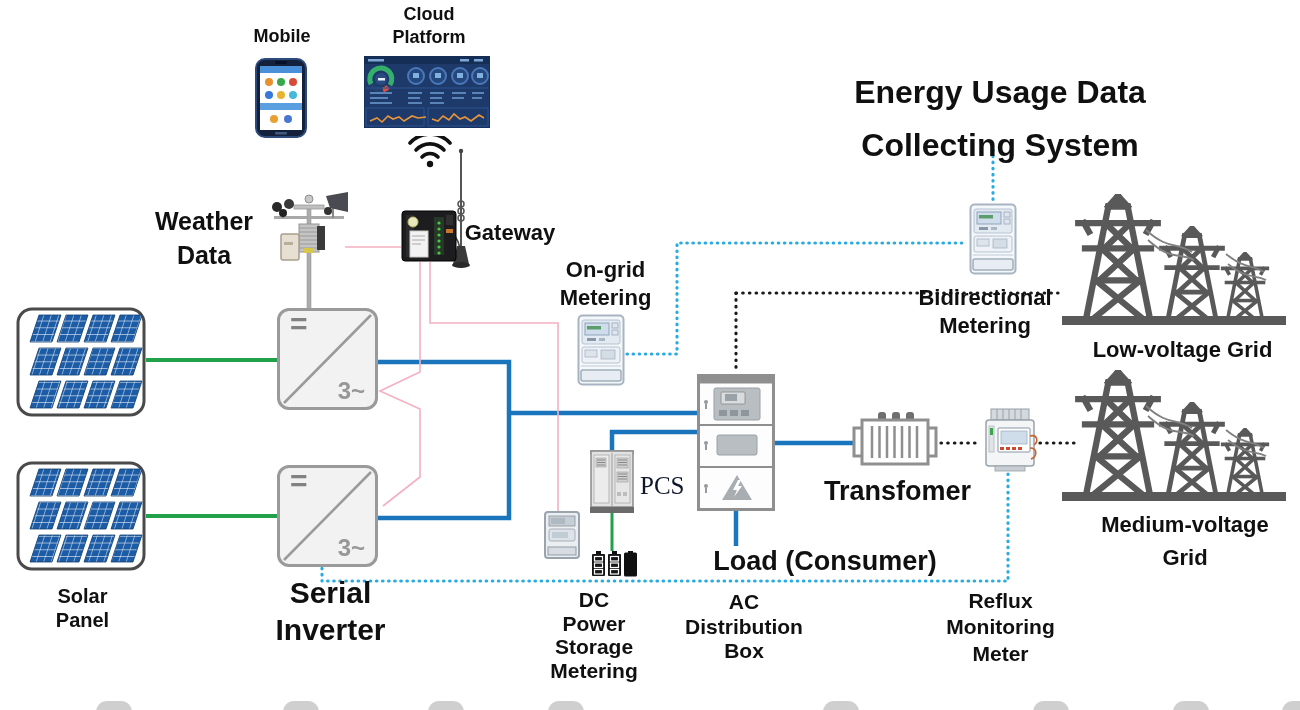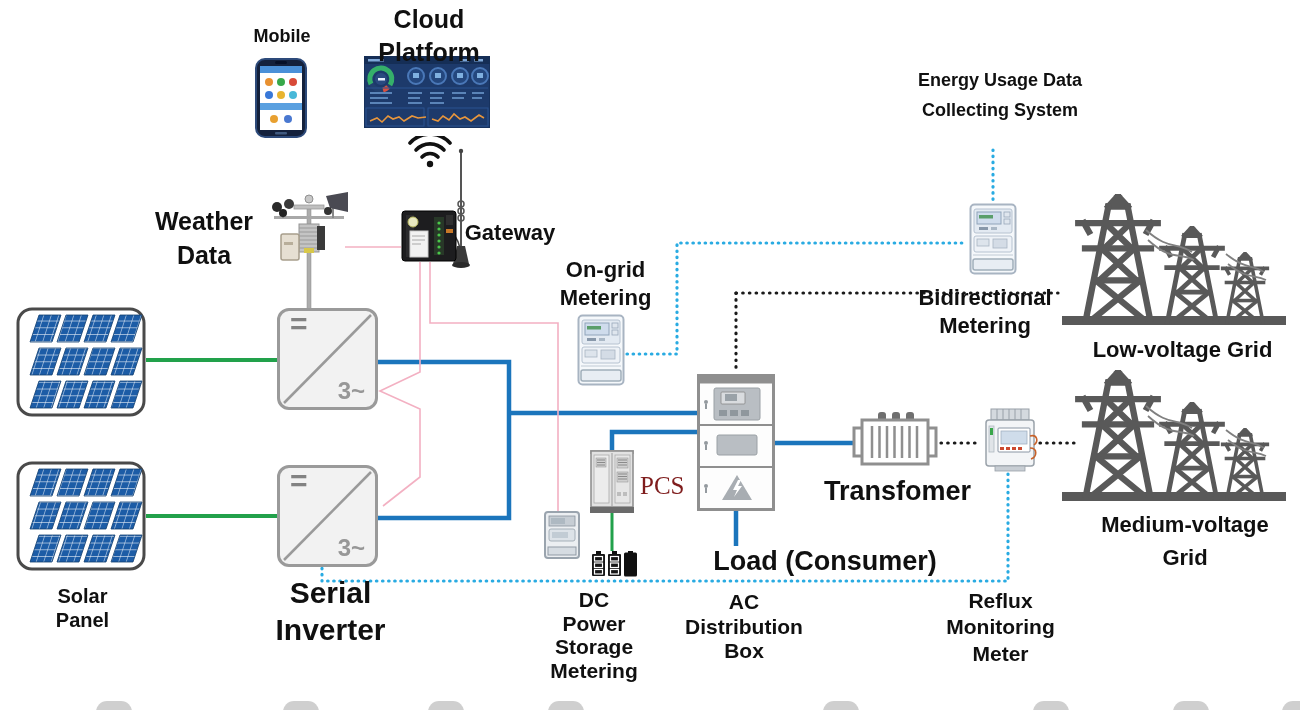--- a/index.html
+++ b/index.html
@@ -8,21 +8,21 @@
   .abs{position:absolute;}
   .lbl{position:absolute;font-weight:bold;color:#101010;text-align:center;
        white-space:pre-line;line-height:1.15;}
   .inverter{position:absolute;width:101px;height:102px;border:3px solid #9a9a9a;
             border-radius:12px;background:#f2f2f2;box-sizing:border-box;}
   .inv-dc{position:absolute;left:10px;top:-4px;font-size:30px;font-weight:bold;color:#828282;
           letter-spacing:-2px;}
   .inv-ac{position:absolute;right:10px;bottom:2px;font-size:24px;font-weight:bold;color:#979797;}
   .inv-diag{position:absolute;left:0;top:0;}
   .arc{position:absolute;height:11px;width:36px;border-radius:12px 12px 0 0;background:#cfcfcf;}
-  .pcs-lbl{position:absolute;font-family:"Liberation Serif",serif;font-size:25px;color:#7f1d1d;}
+  .pcs-lbl{position:absolute;font-family:"Liberation Serif",serif;font-size:25px;color:#0f172a;}
   .defs-holder{position:absolute;width:0;height:0;overflow:hidden;}
 </style>
 </head>
 <body>
 
 <div class="canvas">
 
   <svg class="defs-holder" aria-hidden="true">
     <defs>
       <pattern id="pvcells" patternUnits="userSpaceOnUse" width="7.5" height="6.8" patternTransform="skewX(-18)">
@@ -407,28 +407,28 @@
     </svg>
 
   <svg class="abs" style="left:1060px;top:192px" width="230" height="135">
       <use href="#sym-towers"></use>
     </svg>
   <svg class="abs" style="left:1060px;top:368px" width="230" height="135">
       <use href="#sym-towers"></use>
     </svg>
 
   <div class="lbl" style="left:226px;top:26px;width:112px;font-size:18px">Mobile</div>
-  <div class="lbl" style="left:355px;top:3px;width:148px;font-size:25px;line-height:1.3">Cloud
+  <div class="lbl" style="left:355px;top:3px;width:148px;font-size:18px;line-height:1.3">Cloud
 Platform</div>
   <div class="lbl" style="left:134px;top:205px;width:140px;font-size:25px;line-height:1.35">Weather
 Data</div>
   <div class="lbl" style="left:455px;top:220px;width:110px;font-size:22px;text-align:center">Gateway</div>
   <div class="lbl" style="left:548px;top:256px;width:115px;font-size:22px;line-height:1.27">On-grid
 Metering</div>
-  <div class="lbl" style="left:850px;top:66px;width:300px;font-size:18px;line-height:1.65">Energy Usage Data
+  <div class="lbl" style="left:850px;top:66px;width:300px;font-size:32px;line-height:1.65">Energy Usage Data
 Collecting System</div>
   <div class="lbl" style="left:895px;top:284px;width:180px;font-size:22px;line-height:1.27">Bidirectional
 Metering</div>
   <div class="lbl" style="left:1075px;top:337px;width:215px;font-size:22px">Low-voltage Grid</div>
   <div class="lbl" style="left:1080px;top:508px;width:210px;font-size:22px;line-height:1.5">Medium-voltage
 Grid</div>
   <div class="lbl" style="left:690px;top:546px;width:270px;font-size:27px">Load (Consumer)</div>
   <div class="lbl" style="left:810px;top:476px;width:175px;font-size:27px">Transfomer</div>
   <div class="lbl" style="left:25px;top:584px;width:115px;font-size:20px;line-height:1.22">Solar
 Panel</div>

